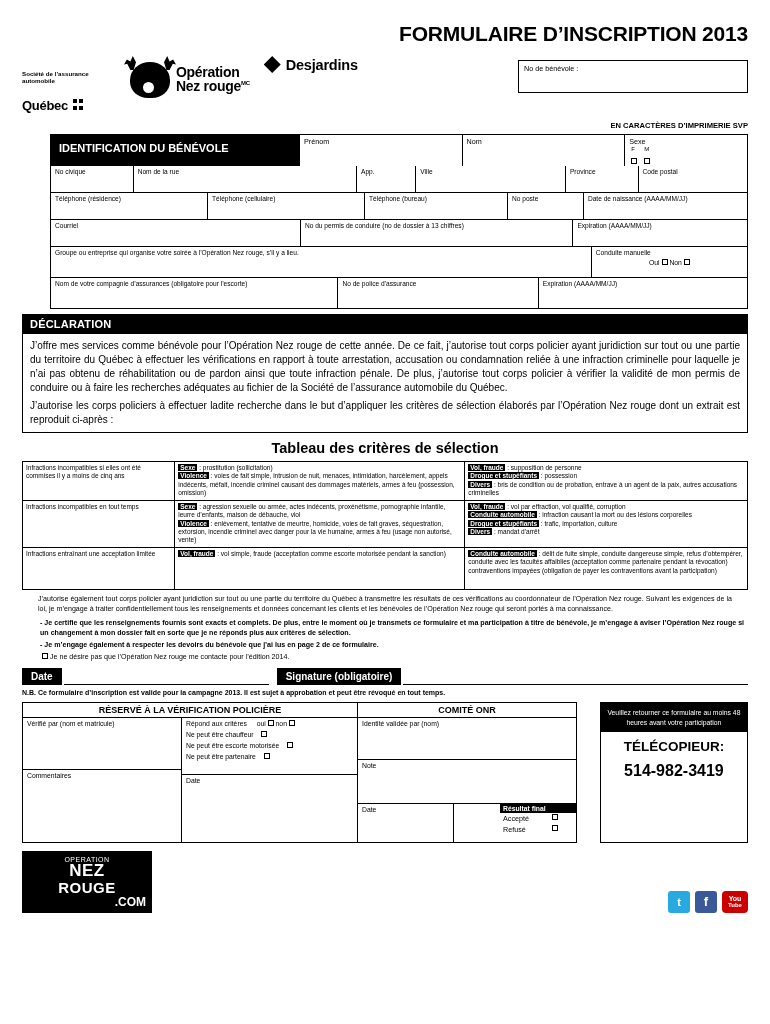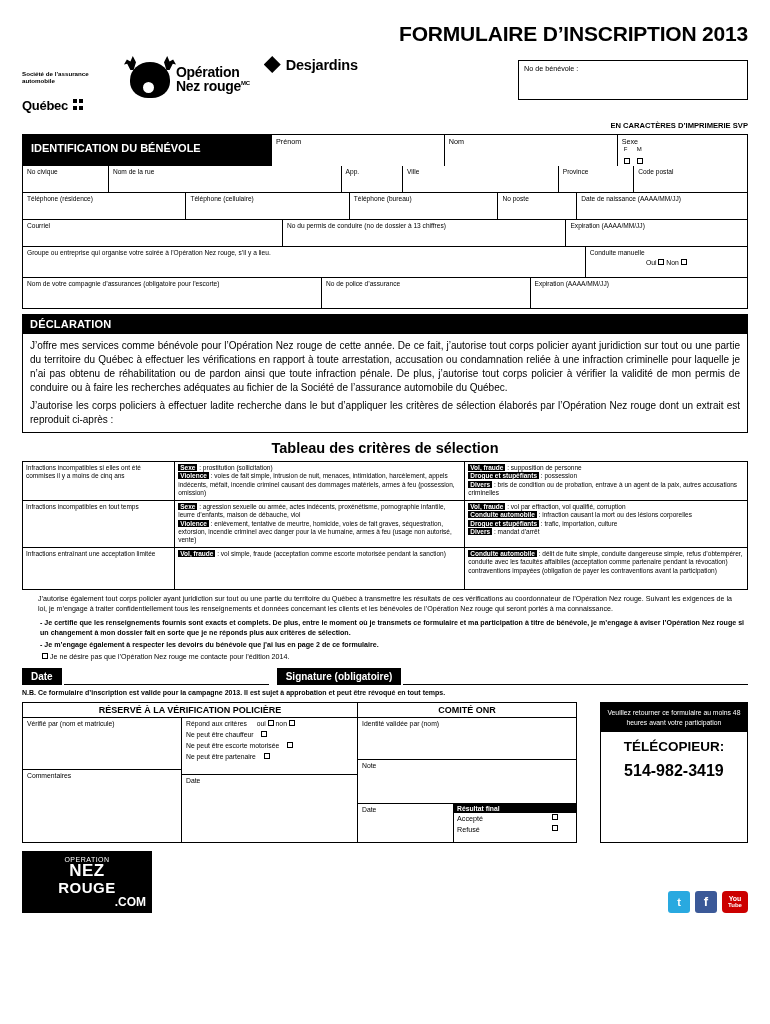--- a/index.html
+++ b/index.html
@@ -36,21 +36,21 @@
   .onr-nose .antler-l { left:0; clip-path: polygon(40% 100%, 20% 55%, 0 60%, 18% 25%, 40% 40%, 55% 0, 75% 45%, 60% 100%); }
   .onr-nose .antler-r { right:0; clip-path: polygon(60% 100%, 80% 55%, 100% 60%, 82% 25%, 60% 40%, 45% 0, 25% 45%, 40% 100%); }
   .onr-text { font-size:14px; font-weight:bold; line-height:1.02; letter-spacing:-0.3px; }
   .onr-text sup { font-size:6px; }
   .desj { display:flex; align-items:center; margin-left:14px; }
   .desj-mark { width:17px; height:17px; background:#000; margin-right:5px;
       clip-path: polygon(50% 0, 100% 50%, 50% 100%, 0 50%); }
   .desj-name { font-size:14.5px; font-weight:bold; letter-spacing:-0.2px; }
 
   .benevole-box {
-    position:absolute; right:22px; top:60px; width:230px; height:40px;
+    position:absolute; right:22px; top:60px; width:230px; height:33px;
     border:1px solid #000; padding:3px 5px; font-size:7.2px;
   }
   .caracteres { text-align:right; font-weight:bold; font-size:7.6px; margin-top:7px; }
 
   
   .sectionbar {
     background:#000; color:#fff; font-weight:bold; padding:4px 8px;
     font-size:11px; letter-spacing:0.2px;
   }
   .band { display:flex; border-left:1px solid #000; border-right:1px solid #000; border-bottom:1px solid #000; }
@@ -160,21 +160,21 @@
       <div class="desj-name">Desjardins</div>
     </div>
   </div>
 
   <div class="benevole-box">
     <span class="lbl">No de bénévole :</span>
   </div>
 
   <div class="caracteres">EN CARACTÈRES D’IMPRIMERIE SVP</div>
 
-  <div style="margin-top:4px;">
+  <div style="margin-top:4px;margin-left:28px;">
     <div class="idhead">
       <div class="bar">IDENTIFICATION DU BÉNÉVOLE</div>
       <div class="c" style="flex:1.35;"><span class="lbl">Prénom</span></div>
       <div class="c" style="flex:1.35;"><span class="lbl">Nom</span></div>
       <div class="c sexebox">
         <span class="lbl">Sexe</span>
         <div class="sexe-row">
           <span><span>F</span><br><span class="chk"></span></span>
           <span><span>M</span><br><span class="chk"></span></span>
         </div>
@@ -360,21 +360,21 @@
           <div class="subcell" style="height:24px;">
             <span>Ne peut être partenaire</span>
             <span class="chk" style="margin-left:6px;"></span>
           </div>
           <div class="subcell" style="height:38px; border-bottom:none;"><span>Date</span></div>
         </div>
 
         <div class="col" style="width:219px; border-left:none;">
           <div class="subcell" style="height:42px;"><span>Identité validée par (nom)</span></div>
           <div class="subcell" style="height:44px;"><span>Note</span></div>
-          <div style="display:flex; height:38px;">
+          <div style="display:flex; height:38px;gap:46px;">
             <div class="subcell" style="width:96px; border-right:1px solid #000; border-bottom:none;"><span>Date</span></div>
             <div style="flex:1;">
               <div style="background:#000;color:#fff;font-weight:bold;font-size:6.8px;padding:1px 3px;">Résultat final</div>
               <div style="display:flex;justify-content:space-between;padding:1px 18px 0 3px;">
                 <span>Accepté</span>
                   <span class="chk"></span>
               </div>
               <div style="display:flex;justify-content:space-between;padding:2px 18px 0 3px;">
                 <span>Refusé</span>
                   <span class="chk"></span>

